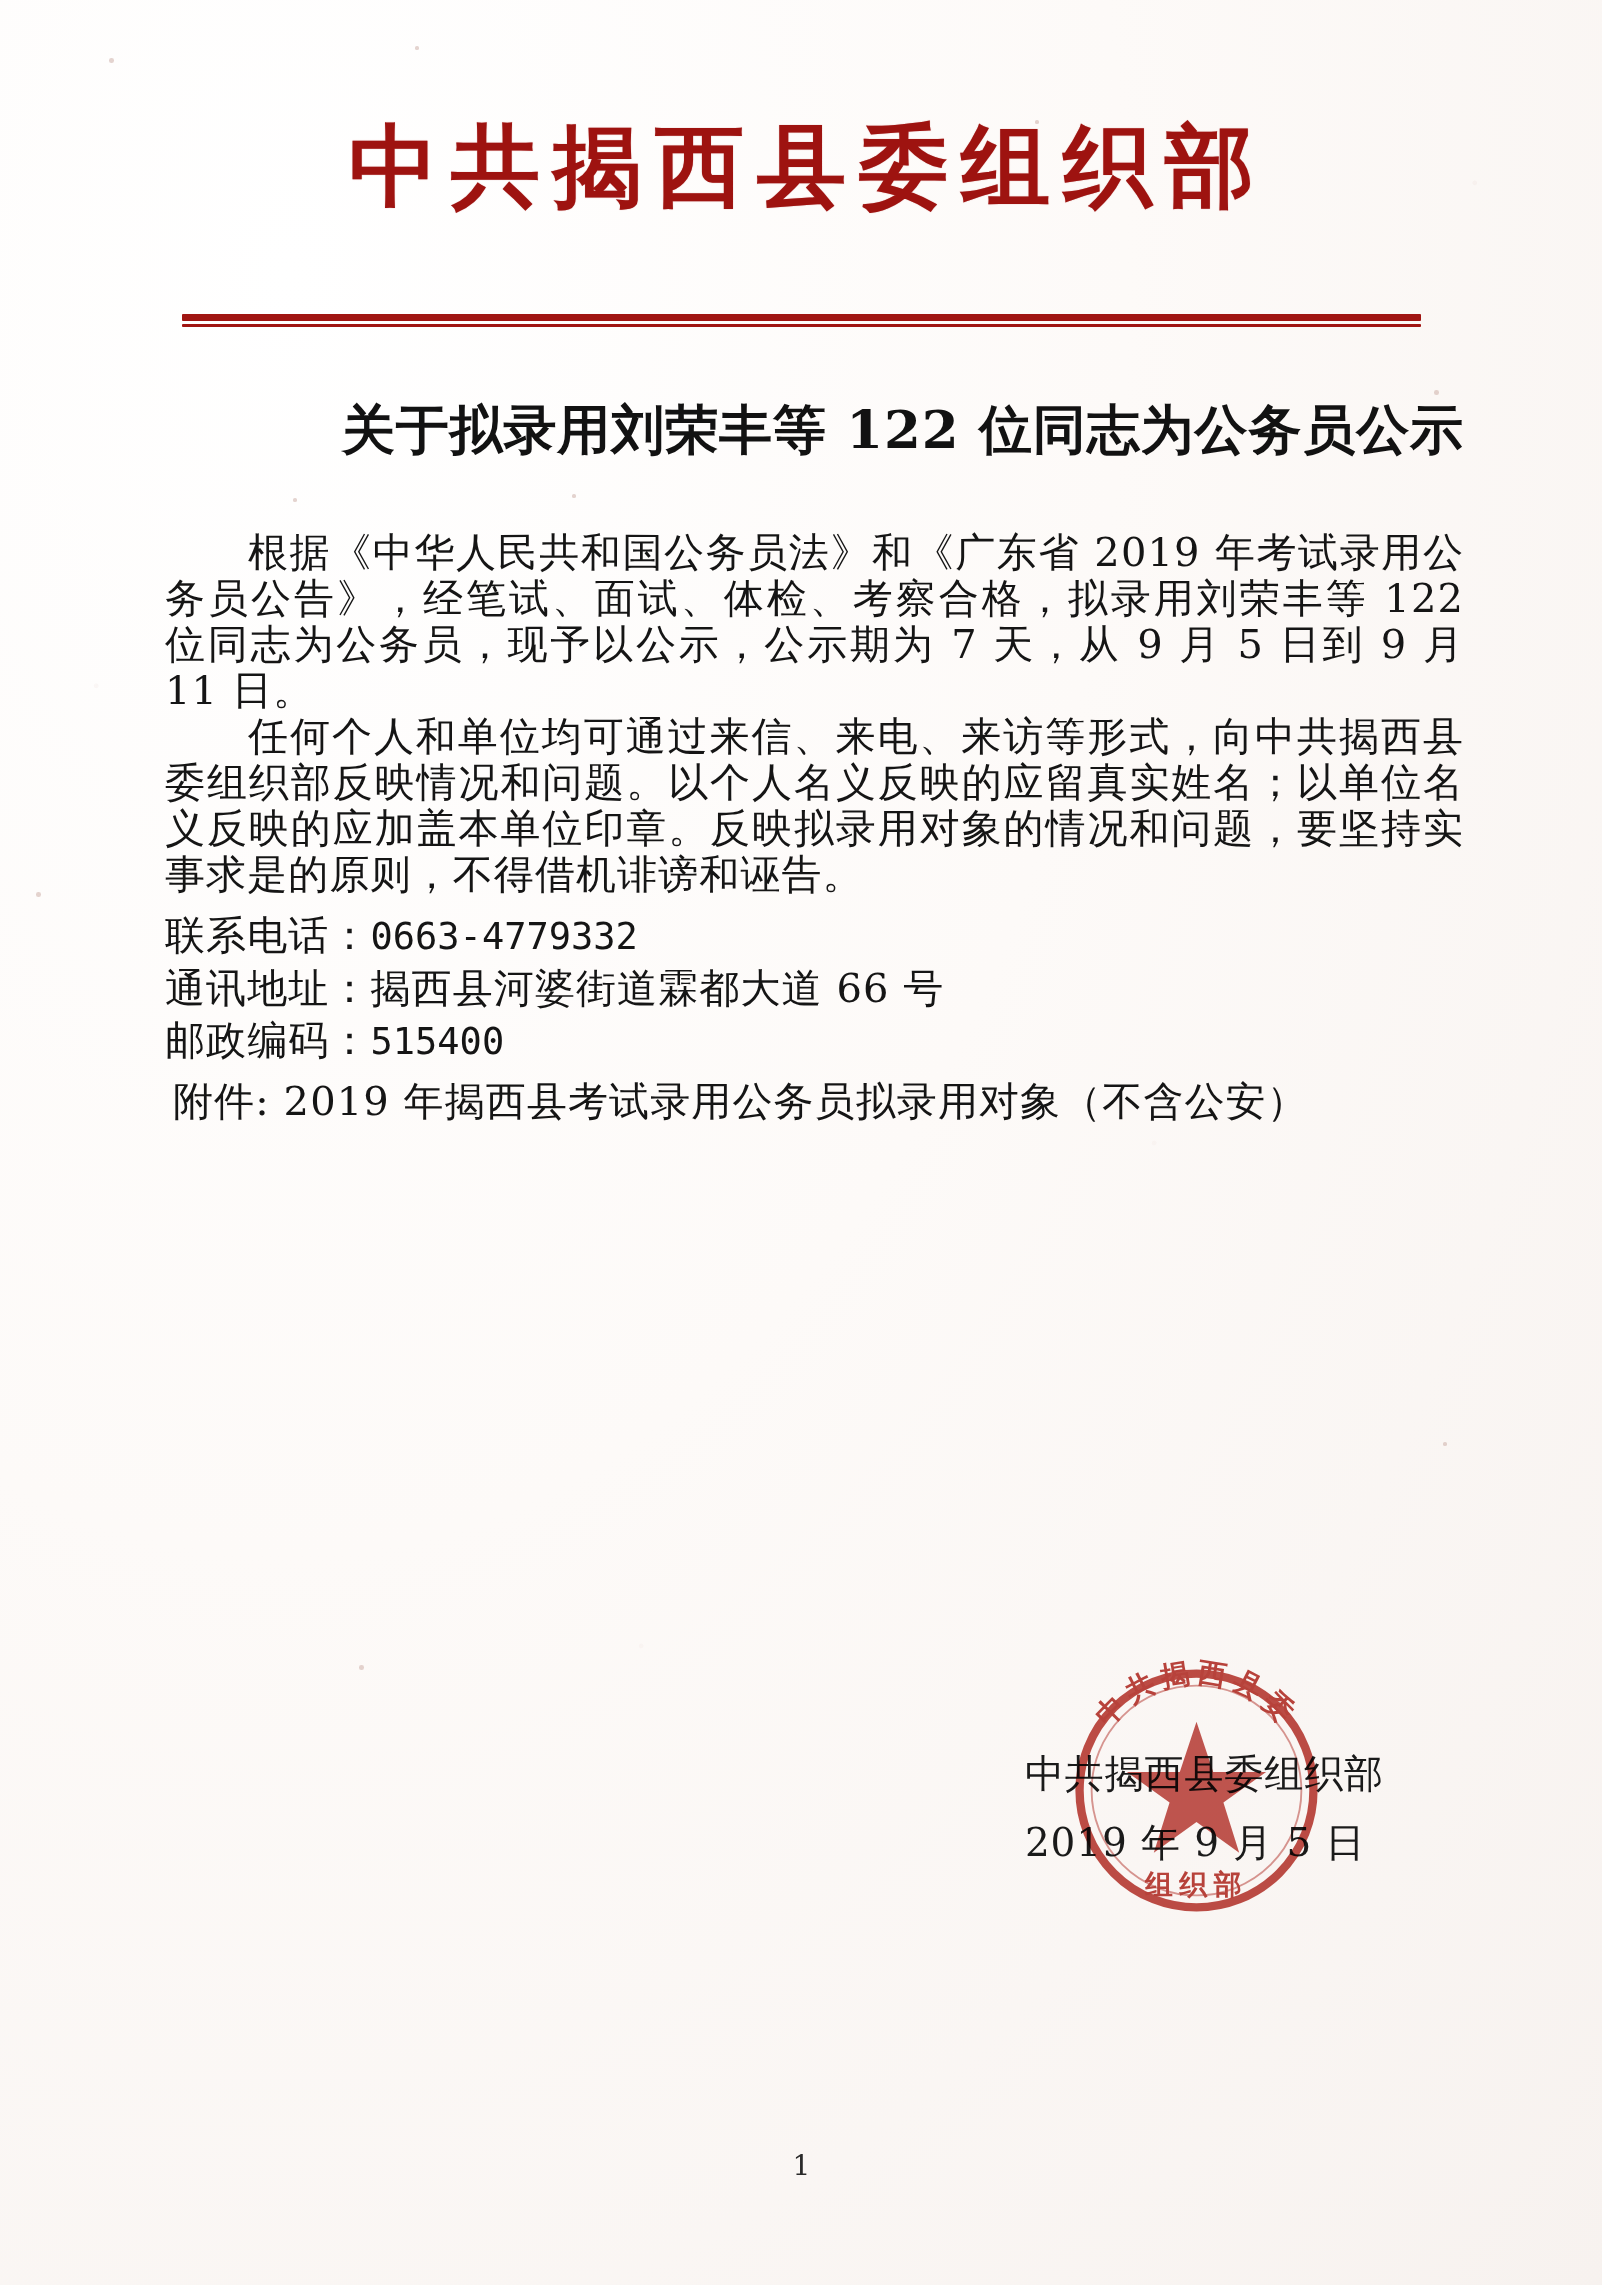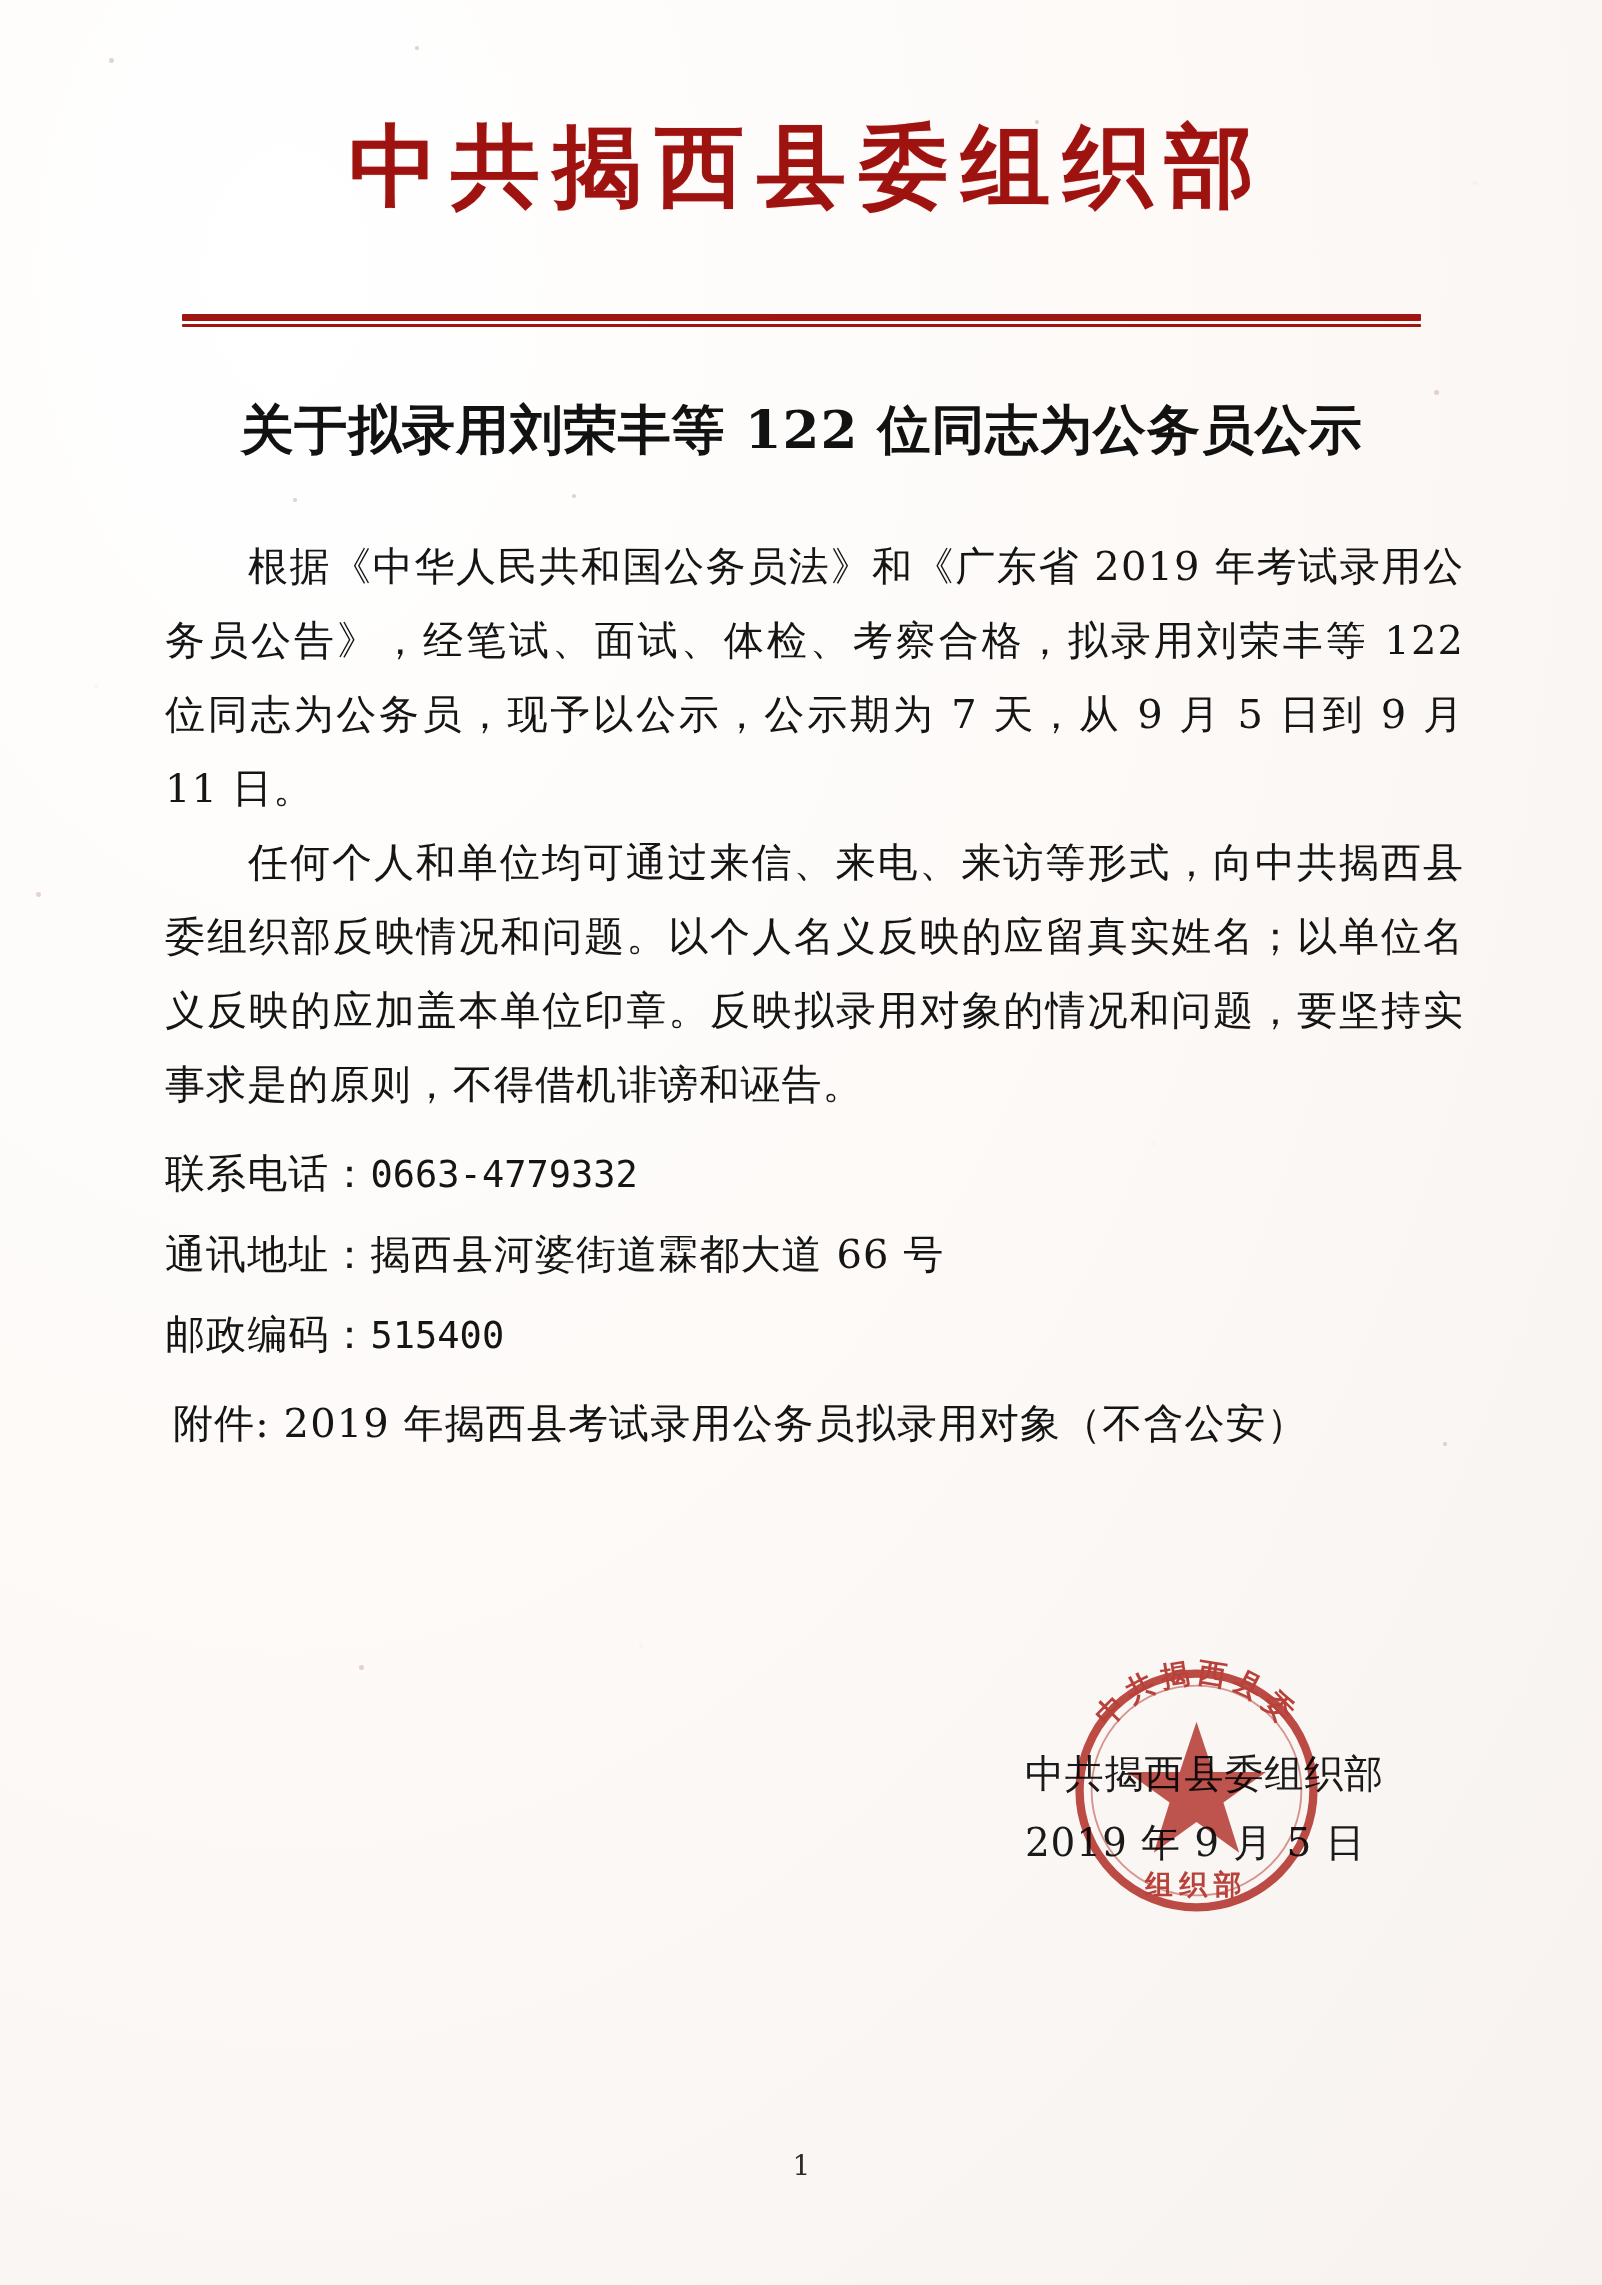--- a/index.html
+++ b/index.html
@@ -43,36 +43,36 @@
   }
   .rule-wrap{
     position:absolute;left:182px;right:182px;top:314px;height:13px;
   }
   .rule-thick{height:6.5px;background:#a01512;border-radius:0.9px;}
   .rule-thin{height:2.8px;background:#a01512;margin-top:3.7px;border-radius:0.9px;}
 
   
   .doc-title{
     position:absolute;left:139px;right:139px;top:395px;
-    text-align:center;
+    text-align:right;
     font-family:"DejaVu Serif","Liberation Serif",serif;
     font-weight:700;
     font-size:53px;
     letter-spacing:0.9px;
     color:#121212;
     white-space:nowrap;
   }
 
   
   .body-block{
     position:absolute;left:165px;right:139px;top:529px;
     color:#151515;
     font-family:"DejaVu Serif","Liberation Serif",serif;
     font-size:40px;
-    line-height:74px;
+    line-height:46px;
     letter-spacing:1.1px;
     text-align:justify;
   }
   .para{margin:0 0 0 0;text-indent:83px;}
   .para + .para{margin-top:3.7px;font-family:Liberation Mono, monospace;}
   .kv{
     margin:0;text-indent:0;white-space:nowrap;
   }
   .kv-list{margin-top:11px;}
   .kv + .kv{margin-top:5.6px;}

